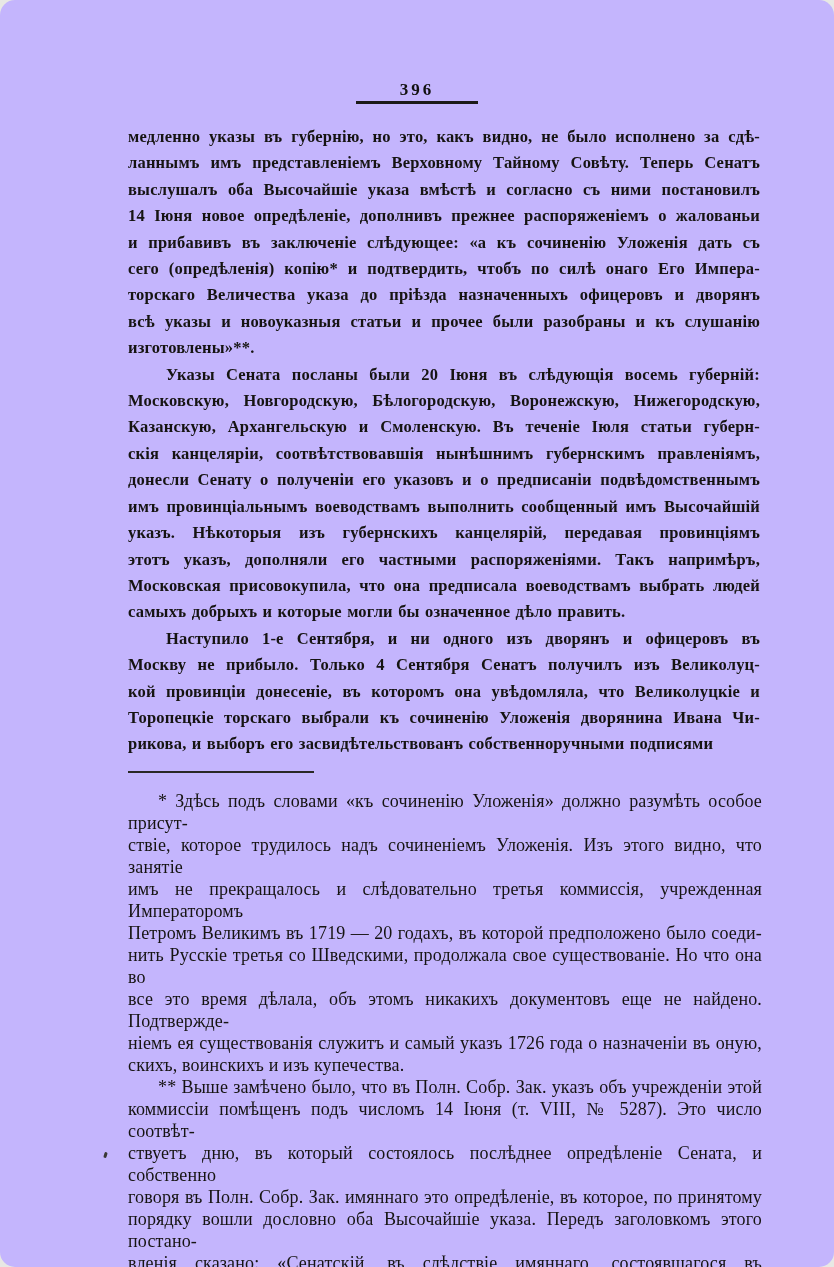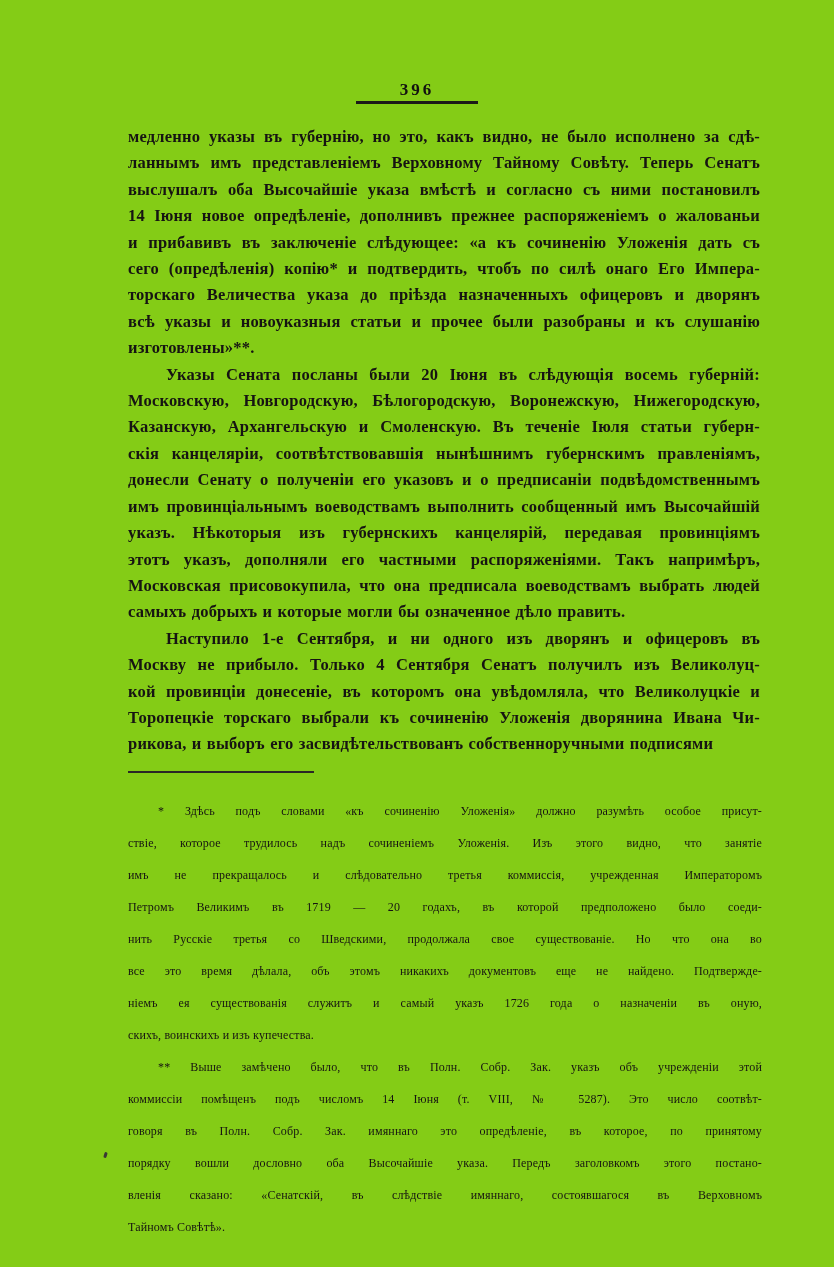--- a/index.html
+++ b/index.html
@@ -5,24 +5,25 @@
   html, body {
     margin: 0;
     padding: 0;
     background: #e8e8e4;
   }
   .page {
     position: relative;
     width: 834px;
     height: 1267px;
     margin: 0 auto;
-    background: #84cc16;
+    background: #c4b5fd;
     color: #161412;
     font-family: "Liberation Serif", "DejaVu Serif", serif;
     overflow: hidden;
+    border-radius: 15px;
   }
   
   .page-header {
     position: absolute;
     top: 80px;
     left: 0;
     width: 100%;
     text-align: center;
   }
   .page-number {
@@ -67,27 +68,26 @@
     background: #2a2826;
   }
   .footnotes {
     position: absolute;
     left: 128px;
     top: 790px;
     width: 634px;
   }
   .footnotes .footnote { margin: 0; }
   .fn-line {
-    font-size: 12px;
+    font-size: 18px;
     line-height: 22px;
     text-align: justify;
     text-align-last: justify;
     letter-spacing: 0.15px;
     white-space: normal;
-    margin-top: 10px;
   }
   .fn-line.first { text-indent: 30px; }
   .fn-line.last  { text-align: left; text-align-last: left; }
   
   .ink-speck {
     position: absolute;
     left: 104px;
     top: 1152px;
     width: 3px;
     height: 6px;
@@ -148,20 +148,21 @@
         <div class="fn-line">имъ не прекращалось и слѣдовательно третья коммиссія, учрежденная Императоромъ</div>
         <div class="fn-line">Петромъ Великимъ въ 1719 — 20 годахъ, въ которой предположено было соеди-</div>
         <div class="fn-line">нить Русскіе третья со Шведскими, продолжала свое существованіе. Но что она во</div>
         <div class="fn-line">все это время дѣлала, объ этомъ никакихъ документовъ еще не найдено. Подтвержде-</div>
         <div class="fn-line">ніемъ ея существованія служитъ и самый указъ 1726 года о назначеніи въ оную,</div>
         <div class="fn-line last">скихъ, воинскихъ и изъ купечества.</div>
       </div>
       <div class="footnote">
         <div class="fn-line first">** Выше замѣчено было, что въ Полн. Собр. Зак. указъ объ учрежденіи этой</div>
         <div class="fn-line">коммиссіи помѣщенъ подъ числомъ 14 Іюня (т. VIII, № 5287). Это число соотвѣт-</div>
+        <div class="fn-line">ствуетъ дню, въ который состоялось послѣднее опредѣленіе Сената, и собственно</div>
         <div class="fn-line">говоря въ Полн. Собр. Зак. имяннаго это опредѣленіе, въ которое, по принятому</div>
         <div class="fn-line">порядку вошли дословно оба Высочайшіе указа. Передъ заголовкомъ этого постано-</div>
         <div class="fn-line">вленія сказано: «Сенатскій, въ слѣдствіе имяннаго, состоявшагося въ Верховномъ</div>
         <div class="fn-line last">Тайномъ Совѣтѣ».</div>
       </div>
     </section>
 
   <div class="ink-speck"></div>
 
 </div>

